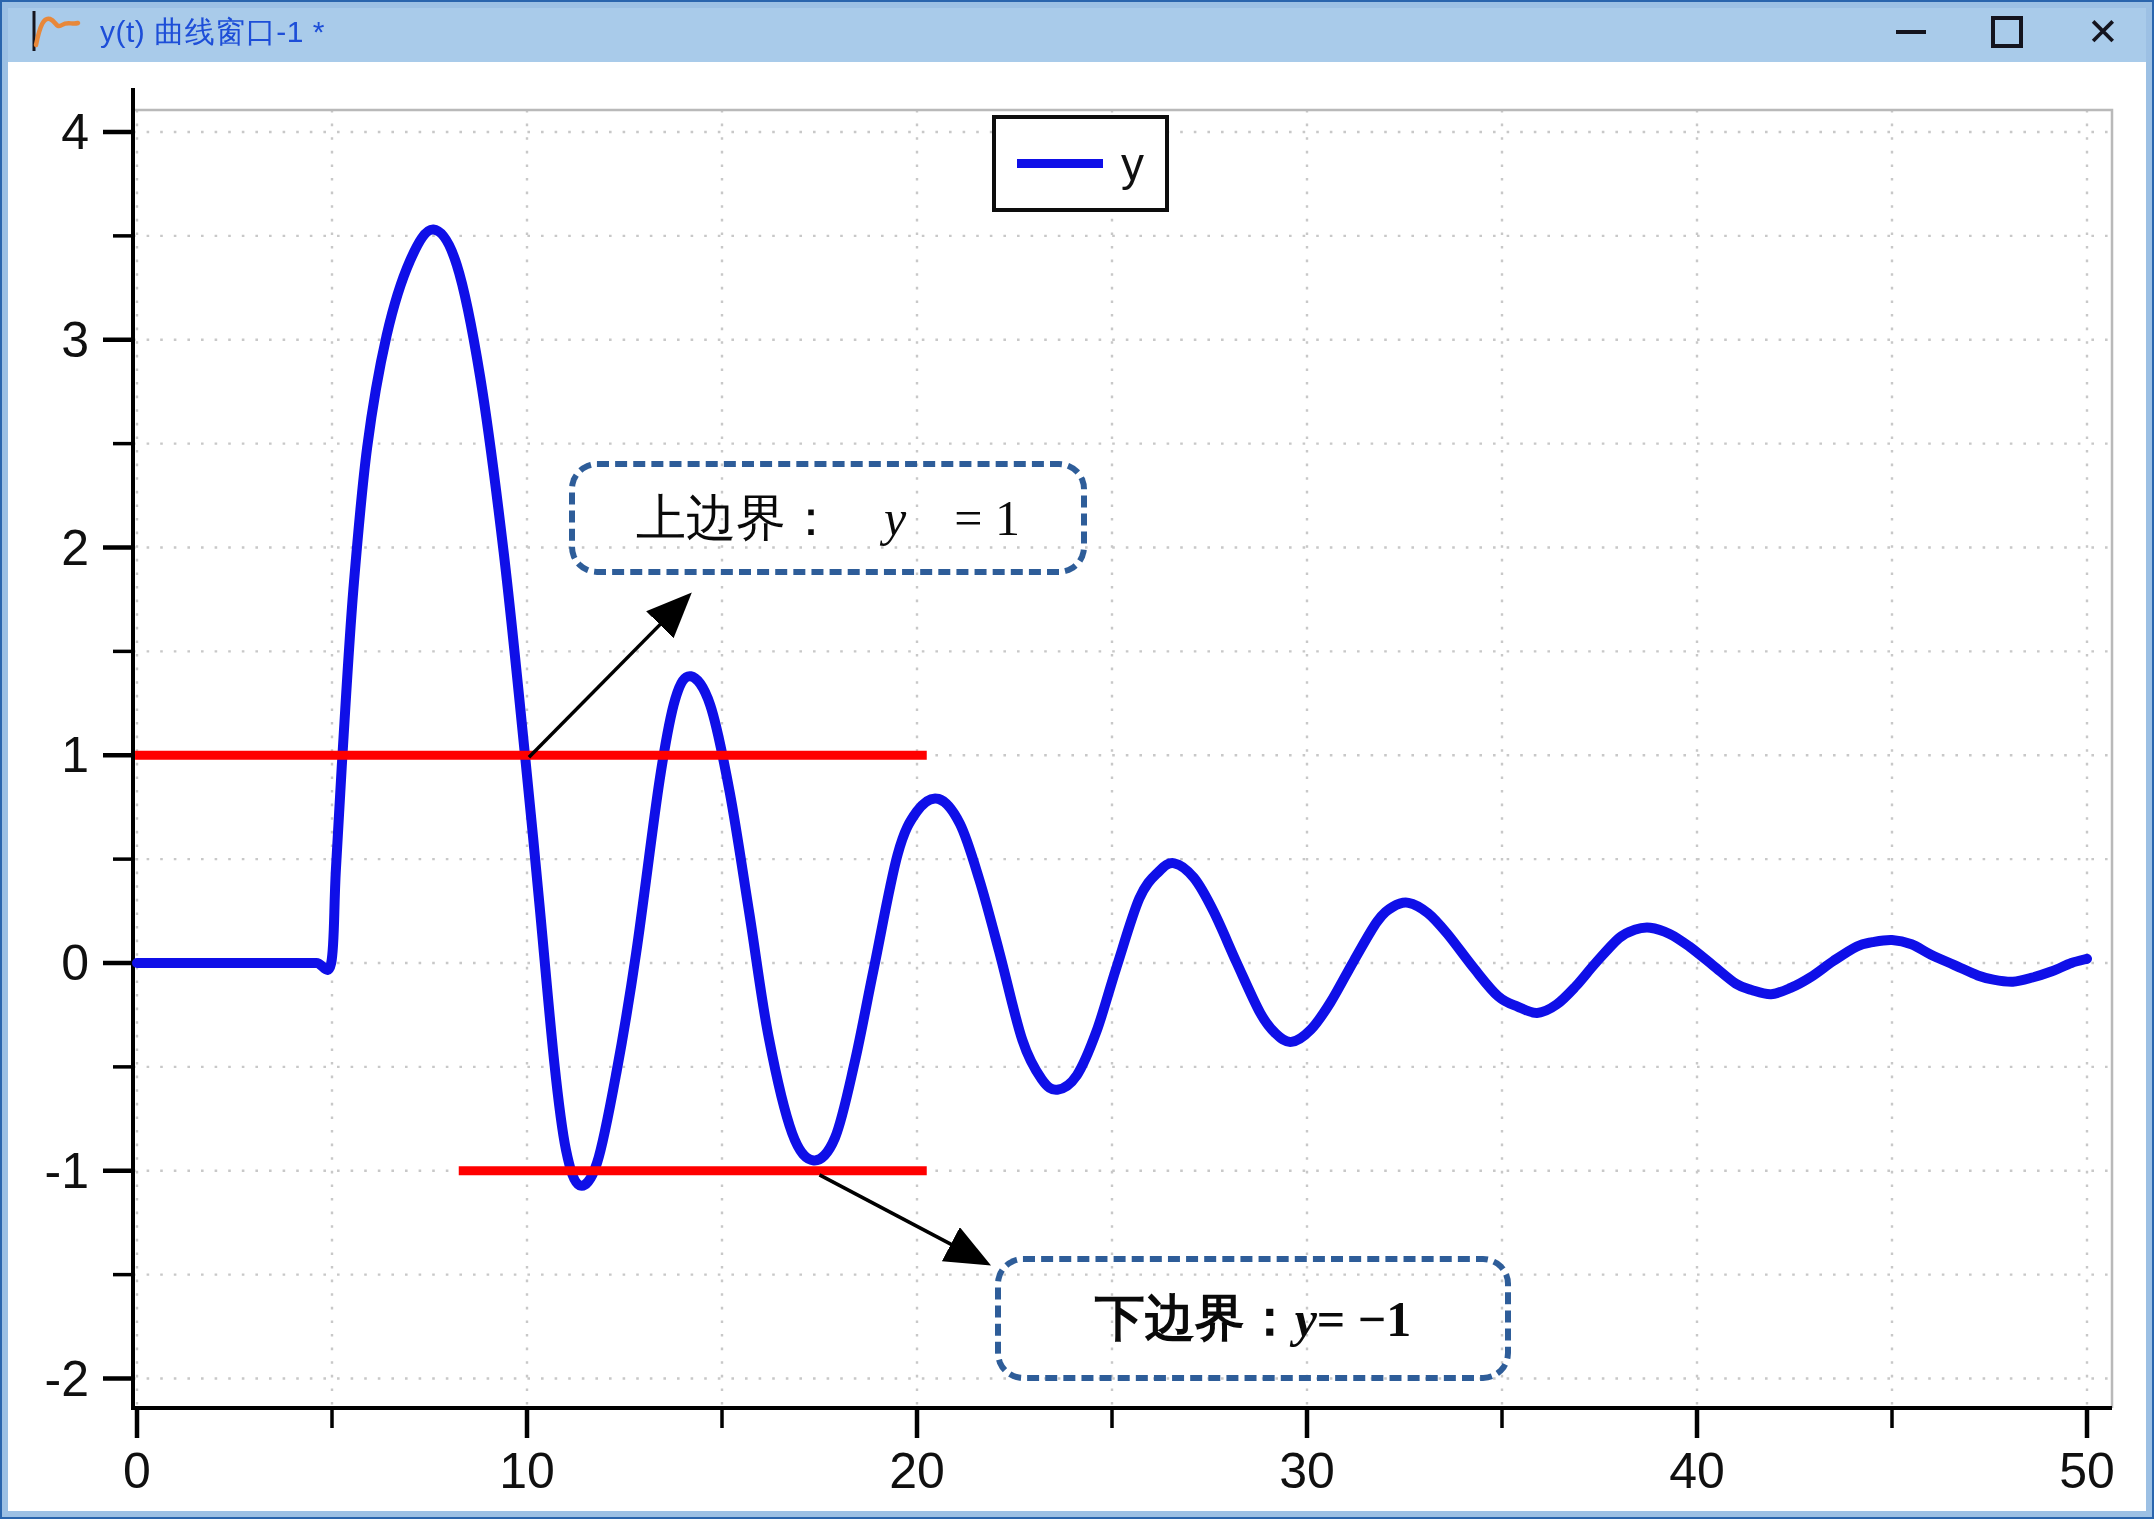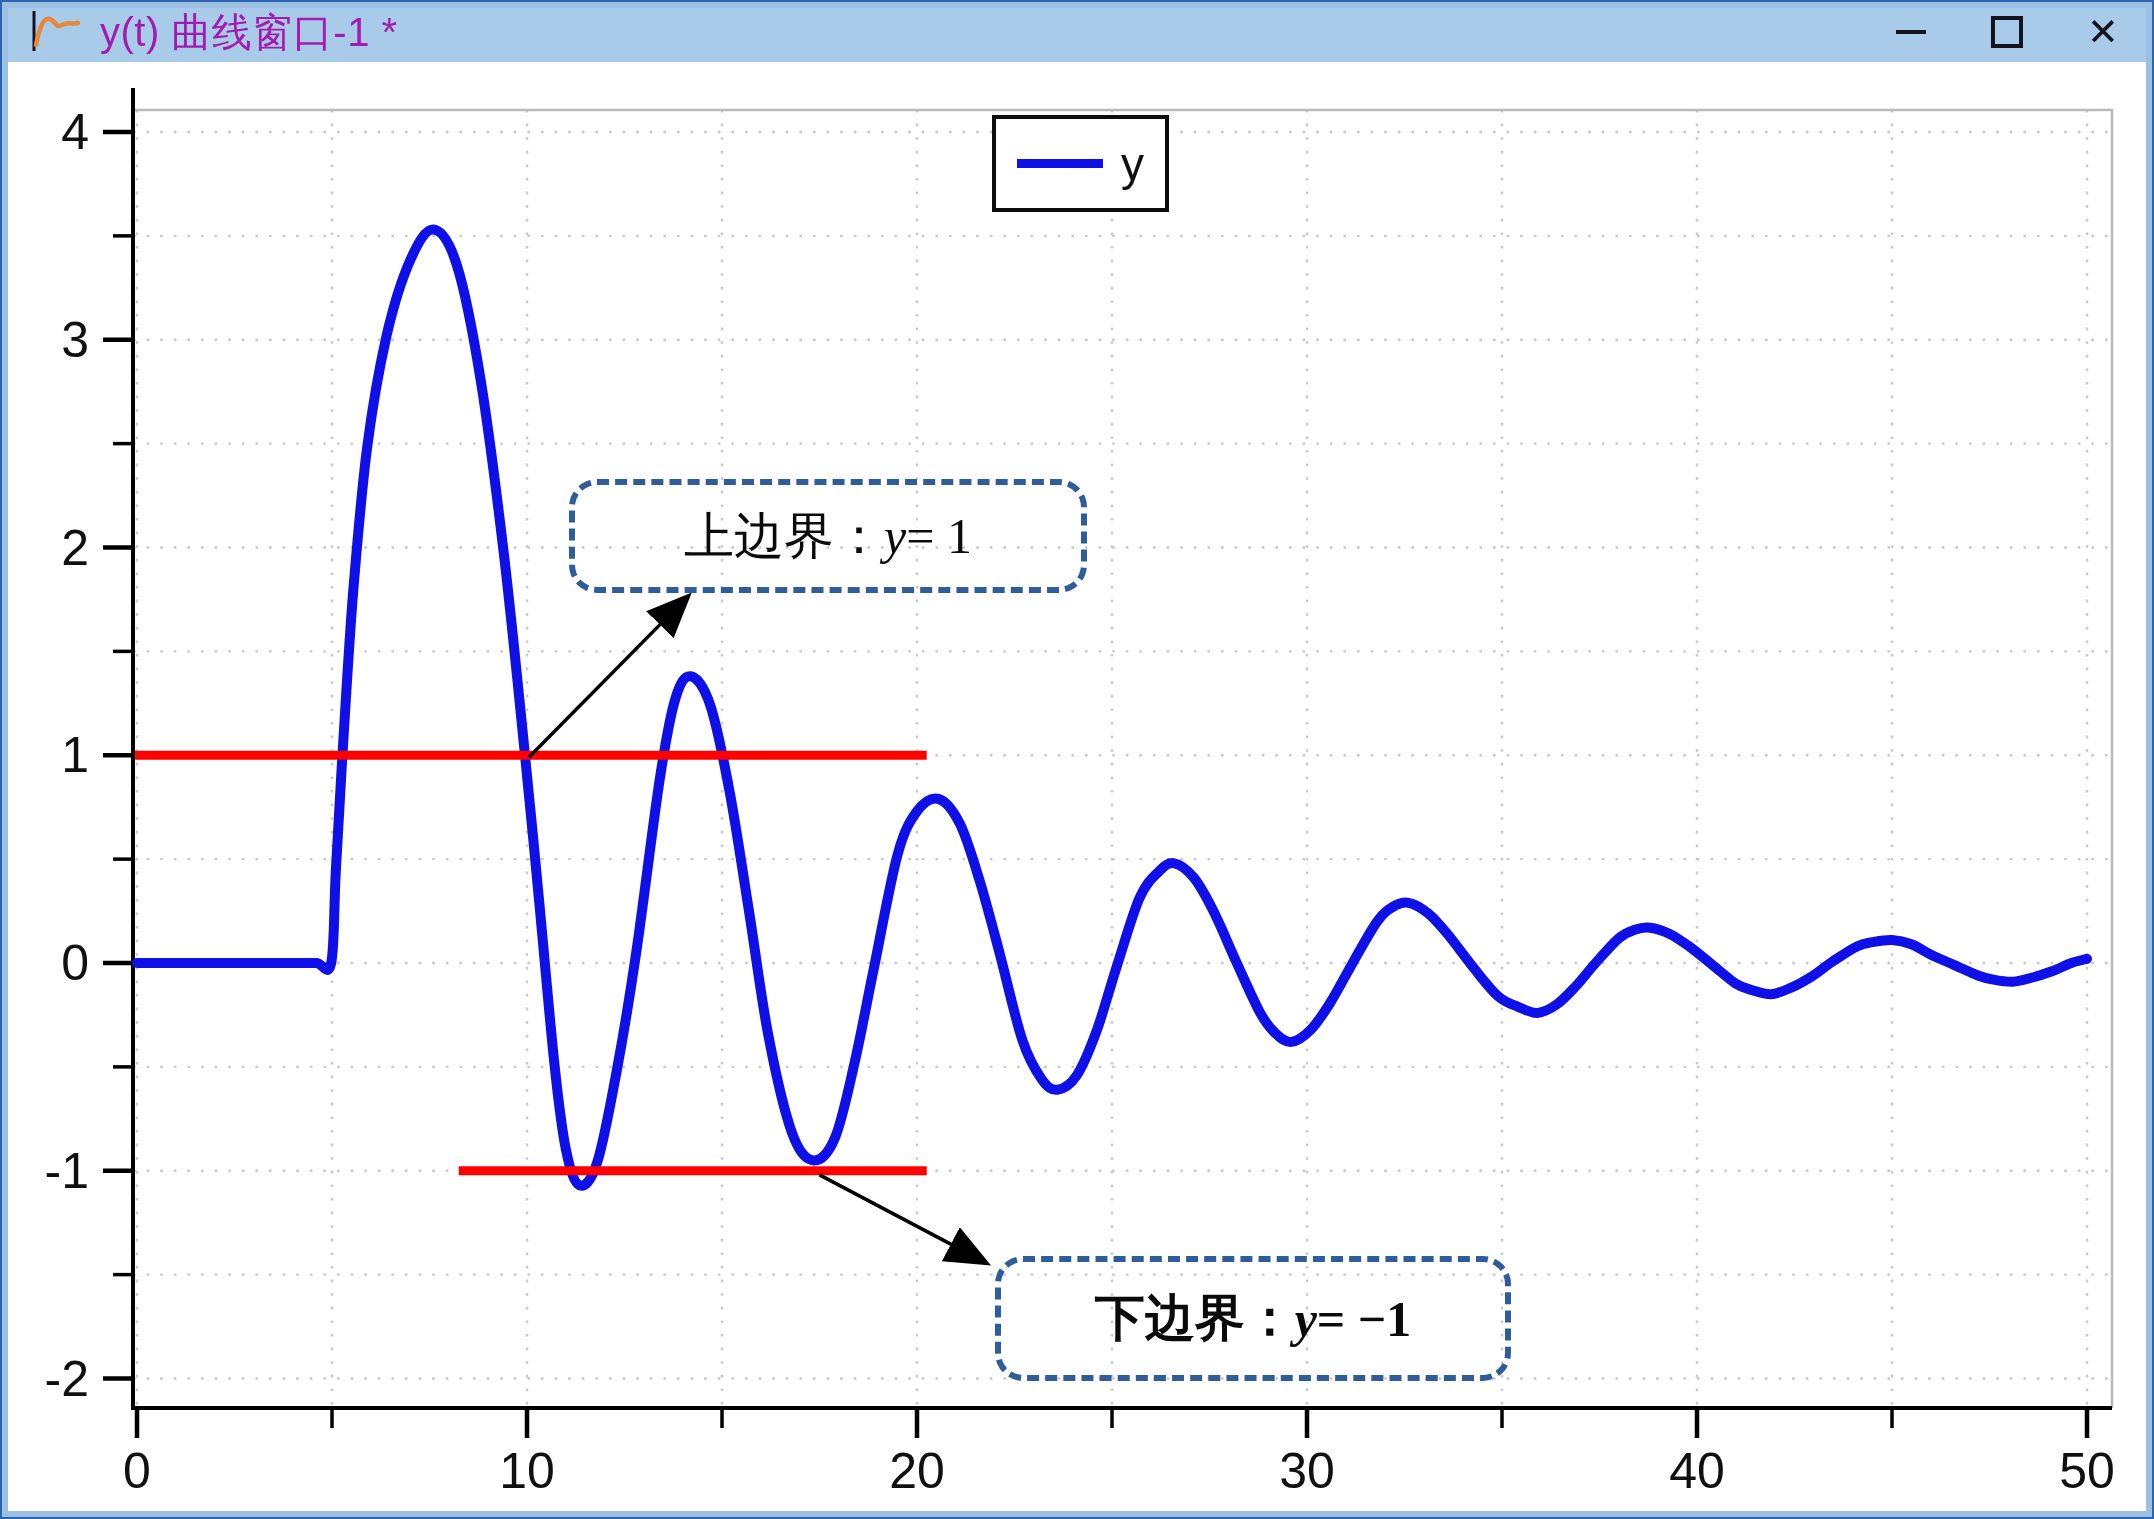--- a/index.html
+++ b/index.html
@@ -9,21 +9,21 @@
     font-family:"Liberation Sans", sans-serif;
     overflow:hidden;
   }
   .frame{ position:absolute; inset:0; border:6px solid #9cc0e4; pointer-events:none; z-index:40;}
   .titlebar{
     position:absolute; left:0; top:0; width:2150px; height:60px;
     background:#a9cbea; display:flex; align-items:center; z-index:30;
   }
   .titlebar .app-icon{ margin-left:26px; width:58px; height:46px; }
   .titlebar .title-text{
-    margin-left:14px; font-size:40px; color:#a21caf; letter-spacing:0.5px;
+    margin-left:14px; font-size:30px; color:#1d4ed8; letter-spacing:0.5px;
   }
   .win-buttons{ position:absolute; right:18px; top:0; height:60px; display:flex; align-items:center; gap:34px;}
   .win-btn{ width:62px; height:52px; display:flex; align-items:center; justify-content:center;
     color:#14141e; background:transparent; border:none; cursor:pointer;}
   .glyph-min{ width:30px; height:0; border-top:4px solid #14141e; }
   .glyph-max{ width:24px; height:24px; border:4px solid #14141e; }
   .glyph-close{ font-size:38px; line-height:38px; color:#14141e; font-weight:400;}
   .plot-svg{ position:absolute; left:0; top:60px; z-index:1; }
   .legend{
     position:absolute; left:990px; top:113px; width:177px; height:97px;
@@ -33,21 +33,21 @@
   .legend-line{ width:86px; height:9px; }
   .legend-label{ font-size:46px; color:#101010; }
   .annot{
     position:absolute; box-sizing:border-box; z-index:9;
     border:6px dashed #2e5d99; border-radius:28px; background:transparent;
     display:flex; align-items:center; justify-content:center;
     font-family:"Liberation Serif", serif; font-size:50px; color:#0a0a0a;
     white-space:nowrap;
   }
   .annot .math-var{ font-style:italic; font-family:"Liberation Serif", serif; }
-  .annot-upper{ left:567px; top:477px; width:518px; height:114px; }
+  .annot-upper{ left:567px; top:459px; width:518px; height:114px;gap:48px; }
   .annot-lower{ left:993px; top:1254px; width:516px; height:125px; }
 </style>
 </head>
 <body>
 
 <div class="window">
 
   <div class="titlebar">
     <svg class="app-icon" viewBox="0 0 58 46">
       <path d="M6 2 L6 42" stroke="#14141e" stroke-width="3" fill="none"></path>

